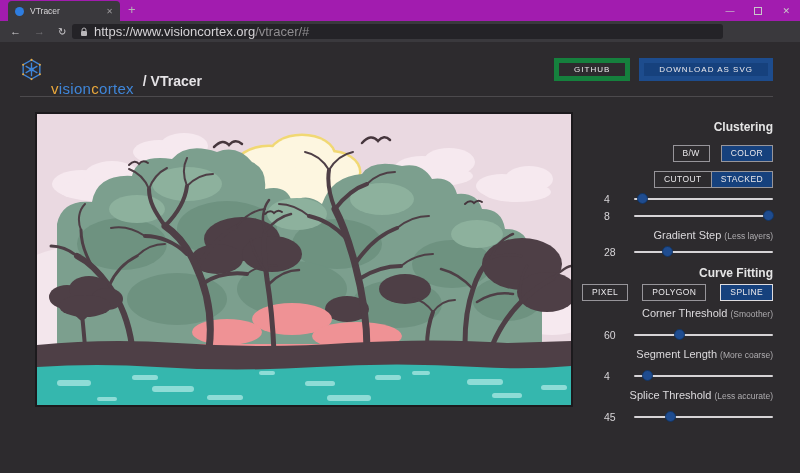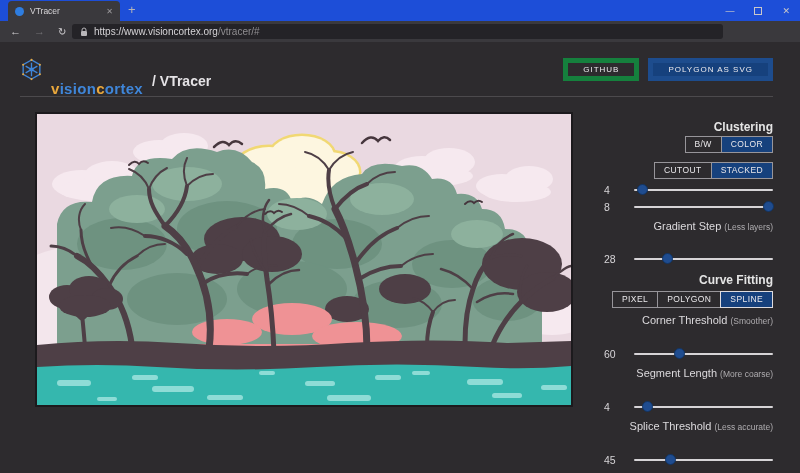--- a/index.html
+++ b/index.html
@@ -1,75 +1,75 @@
 <!DOCTYPE html>
 <html><head>
 <meta charset="utf-8">
 <style>
   * { margin:0; padding:0; box-sizing:border-box; }
   html,body { width:800px; height:473px; }
   body { position:relative; background:#2d2b2e; font-family:"Liberation Sans", sans-serif; overflow:hidden; }
 
   
-  .titlebar { position:absolute; top:0; left:0; right:0; height:21px; background:#1d4ed8; }
+  .titlebar { position:absolute; top:0; left:0; right:0; height:21px; background:#a21caf; }
   .tab { position:absolute; left:8px; top:1px; width:112px; height:20px; background:#3a393d;
          border-radius:4px 4px 0 0; display:flex; align-items:center; padding:0 7px; gap:6px; }
   .favicon { width:9px; height:9px; border-radius:50%; background:#2e7de0; flex:0 0 auto; }
   .tab-title { flex:1; font-size:8.5px; color:#d8d6d9; white-space:nowrap; overflow:hidden; }
   .tab-close { font-size:8px; color:#9c9a9d; }
   .new-tab { position:absolute; left:128px; top:2px; font-size:13px; color:#b6b4b7; }
   .win-controls { position:absolute; right:10px; top:0; height:21px; display:flex; align-items:center; gap:20px;
                   color:#c9c7ca; font-size:9px; }
   .maxbox { width:8px; height:8px; border:1px solid #c9c7ca; display:inline-block; }
 
   .toolbar { position:absolute; top:21px; left:0; right:0; height:21px; background:#3a393d;
              display:flex; align-items:center; }
   .nav-btn { font-size:11px; line-height:1; }
   .nav-back { margin-left:10px; color:#d2d0d3; }
   .nav-fwd  { margin-left:13px; color:#737175; }
   .nav-refresh { margin-left:13px; color:#d2d0d3; font-size:10px; }
   .url-box { position:absolute; left:72px; top:3px; width:651px; height:15px; background:#242327;
              border-radius:3px; display:flex; align-items:center; padding:0 8px; gap:6px; }
-  .url-text { font-size:10px; white-space:nowrap; }
+  .url-text { font-size:13px; white-space:nowrap; }
   .url-host { color:#d5d3d6; }
   .url-path { color:#8f8d90; }
 
   
   .page { position:absolute; top:42px; left:0; right:0; bottom:0; background:#2d2b2e; }
   .page-header { position:absolute; top:10px; left:20px; right:27px; height:34px;
                  display:flex; align-items:center; }
-  .brand { margin-left:8px; font-size:15px; font-weight:bold; letter-spacing:.3px;margin-top:39px; }
+  .brand { margin-left:8px; font-size:15px; font-weight:normal; letter-spacing:.3px;margin-top:39px; }
   .brand .blu { color:#3f86d9; }
   .brand .gld { color:#eaa83c; }
   .brand-suffix { margin-left:9px; font-size:14px; font-weight:bold; color:#e5e3e6;margin-top:24px; }
   .spacer { flex:1; }
   .btn-outline, .btn-primary { height:23px; display:flex; align-items:center; padding:0 15px;
       font-family:"Liberation Sans",sans-serif; font-size:8px; letter-spacing:1px; color:#eceaed;
       background:transparent; border:5px solid #15803d; cursor:pointer; }
   .btn-primary { background:#16417d; border-color:#1d4c8d; margin-left:9px; }
   .divider { position:absolute; top:54px; left:20px; right:27px; height:1px; background:#4c4a4d; }
 
   .canvas-frame { position:absolute; top:70px; left:35px; width:538px; height:295px;
                   border:2px solid #1c1a1d; background:#ead9e1; }
 
   
   .sidebar { position:absolute; top:70px; left:600px; width:173px; }
   .sec-title { margin-top:8px; text-align:right; font-size:12px; font-weight:bold; color:#e5e5e5; }
   .btn-row { display:flex; justify-content:flex-end; }
-  .row1 { margin-top:2px; } .row2 { margin-top:9px;align-items:center; } .row3 { margin-top:4px; }
+  .row1 { margin-top:11px;gap:12px; } .row2 { margin-top:9px;align-items:center; } .row3 { margin-top:4px;gap:15px; }
   .seg { height:17px; line-height:15px; padding:0 9px; text-align:center; font-family:"Liberation Sans",sans-serif;
          font-size:8.5px; letter-spacing:.4px; color:#eae8eb; background:transparent;
          border:1px solid #97959a; margin-left:-1px; cursor:pointer; }
   .seg.sel { background:#16417d; position:relative; }
   .seg.focus { border-color:#dedcdf; }
   .ctl-label { margin-top:7px; text-align:right; font-size:11px; line-height:13px; color:#dcdadd; }
   .ctl-label .hint { font-size:8.5px; color:#aeacaf; }
   .lbl4 { margin-top:6px; }
   .slider-row { display:flex; align-items:center; height:12px; margin-top:5px; }
-  .sl3 { margin-top:19px; } .sl4, .sl5, .sl6 { margin-top:20px; }
+  .sl3 { margin-top:3px; } .sl4, .sl5, .sl6 { margin-top:8px; }
   .slider-val { width:26px; padding-left:4px; font-size:10.5px; color:#d7d5d8; }
   .track { position:relative; flex:1; height:2px; margin-left:8px; background:#d6d4d7; border-radius:1px; }
   .thumb { position:absolute; top:-5px; width:11px; height:11px; border-radius:50%;
            background:#1f4c8f; border:1px solid #123463; }
 </style>
 </head>
 <body>
 
 <div class="titlebar">
   <div class="tab">
@@ -113,21 +113,21 @@
           <circle cx="20.7" cy="17" r="1.1"></circle>
         <circle cx="12" cy="22" r="1.1"></circle>
           <circle cx="3.3" cy="17" r="1.1"></circle>
           <circle cx="3.3" cy="7" r="1.1"></circle>
       </g>
     </svg>
     <span class="brand"><span class="gld">v</span><span class="blu">ision</span><span class="gld">c</span><span class="blu">ortex</span></span>
     <span class="brand-suffix">/ VTracer</span>
     <span class="spacer"></span>
     <button class="btn-outline">GITHUB</button>
-    <button class="btn-primary">POLYGON AS SVG</button>
+    <button class="btn-primary">DOWNLOAD AS SVG</button>
   </div>
 
   <div class="divider"></div>
 
   <div class="canvas-frame">
     <svg width="534" height="291" viewBox="0 0 534 291">
       <rect width="534" height="291" fill="#ead9e1"></rect>
       <ellipse cx="38" cy="195" rx="78" ry="62" fill="#f3e6ec"></ellipse>
 
       <g fill="#f6e9ef">

